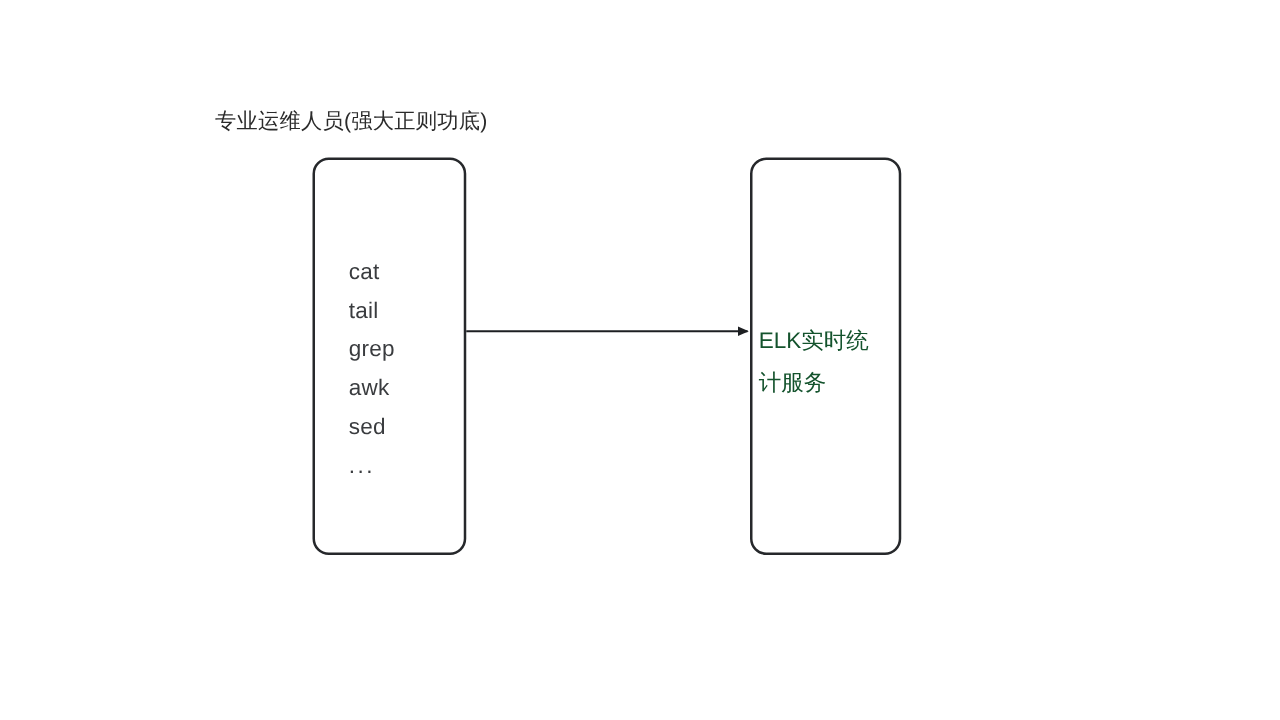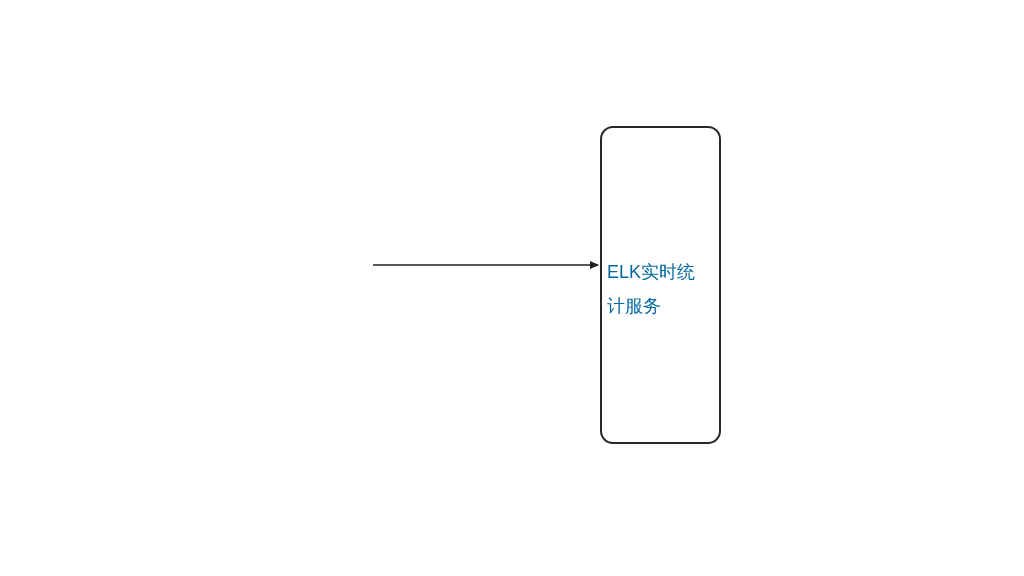--- a/index.html
+++ b/index.html
@@ -74,41 +74,52 @@
   }
 
   
   #service-label {
     position: absolute;
     left: 5px;
     top: 127px;
     width: 104px;
     font-size: 18px;
     line-height: 34px;
-    color: #0369a1;
+    color: #14532d;
     word-break: break-all;
   }
 
   
   #connector {
     position: absolute;
     left: 368px;
     top: 250px;
     width: 240px;
     height: 34px;
     overflow: visible;
   }
 </style>
 </head>
 <body>
 
 <div id="canvas">
 
+  <div class="caption" id="caption-left">专业运维人员(强大正则功底)</div>
 
 
+  <div class="node-box" id="box-left">
+    <ul id="command-list">
+      <li>cat</li>
+      <li>tail</li>
+      <li>grep</li>
+      <li>awk</li>
+      <li>sed</li>
+      <li class="ellipsis">...</li>
+    </ul>
+  </div>
 
   <div class="node-box" id="box-right">
     <div id="service-label">ELK实时统计服务</div>
   </div>
 
   <svg id="connector" viewBox="0 0 240 34">
     <defs>
       <marker id="arrowhead" markerWidth="9" markerHeight="9" refX="8" refY="4.5" orient="auto" markerUnits="userSpaceOnUse">
         <path d="M0,0.6 L9,4.5 L0,8.4 z" fill="#1d1f22"></path>
       </marker>

